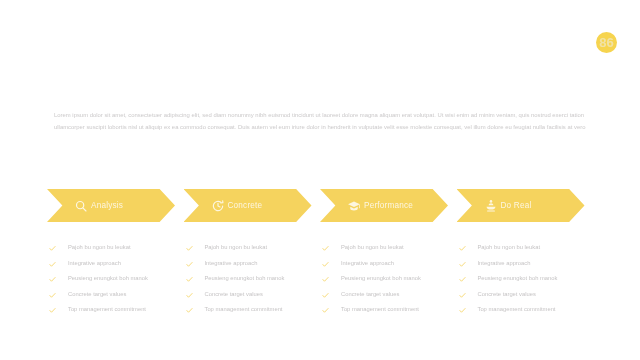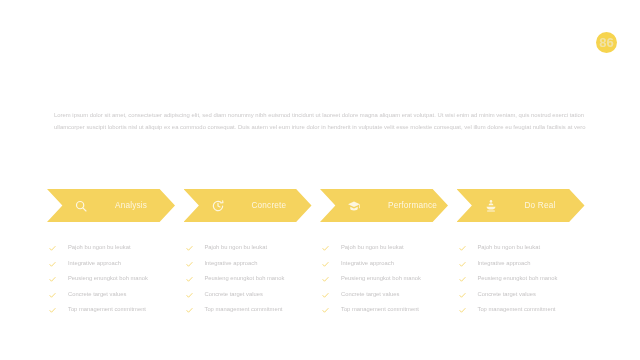--- a/index.html
+++ b/index.html
@@ -102,21 +102,21 @@
     height: 14px;
     flex: 0 0 auto;
     display: flex;
     align-items: center;
     justify-content: center;
   }
   .banner-icon svg {
     display: block;
   }
   .banner-text {
-    margin-left: 27px;
+    margin-left: 3px;
     font-size: 8.2px;
     font-weight: 400;
     color: #fdf6e0;
     letter-spacing: 0.2px;
     white-space: nowrap;
   }
 
   
   .bullets {
     margin: 0;

